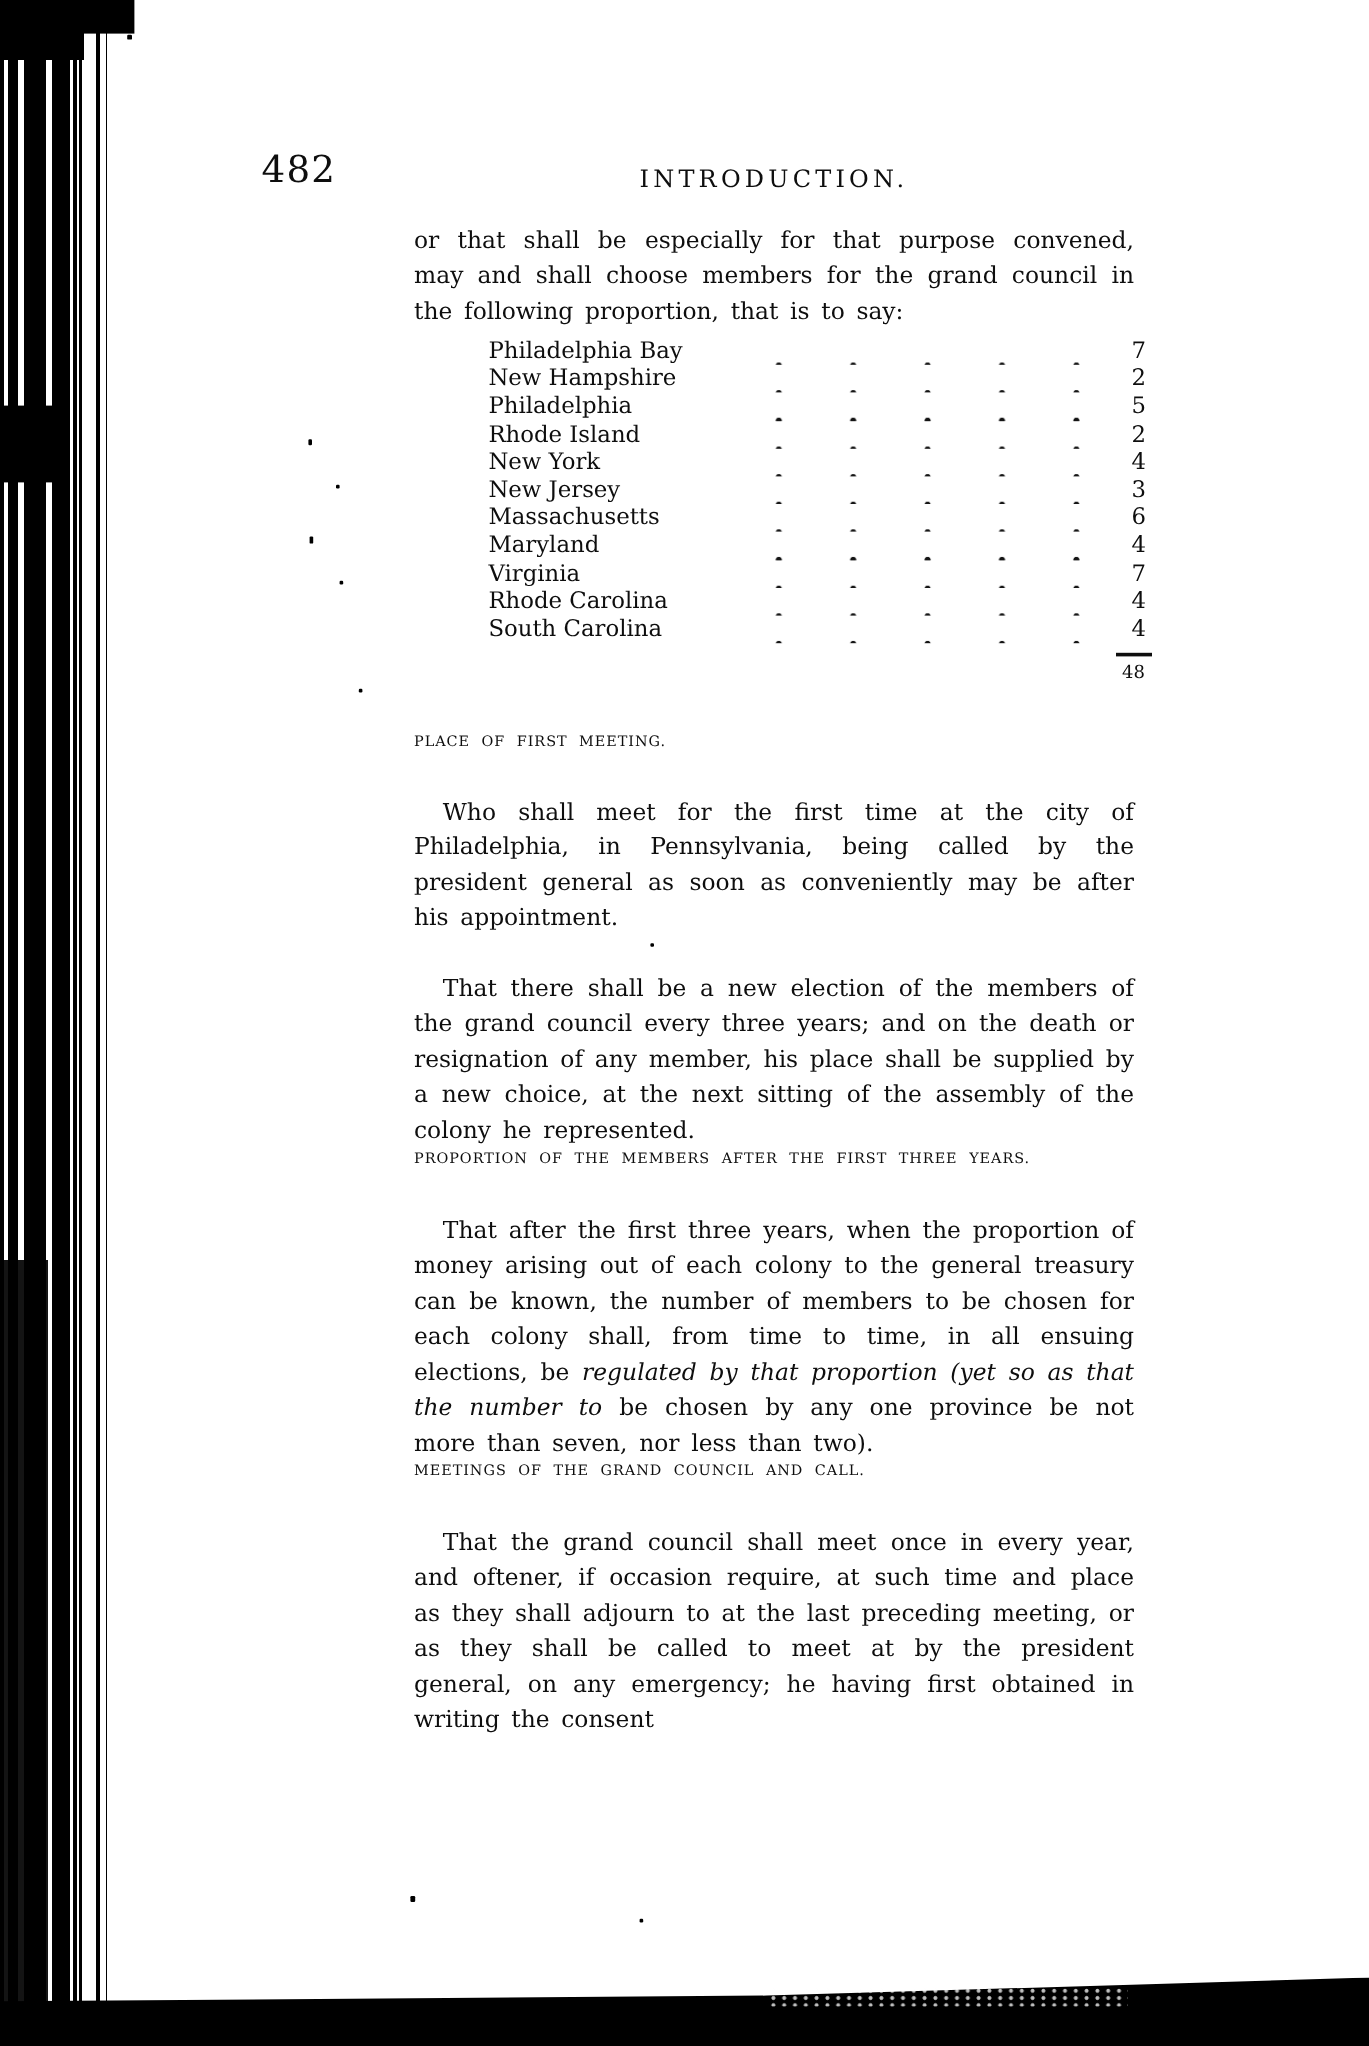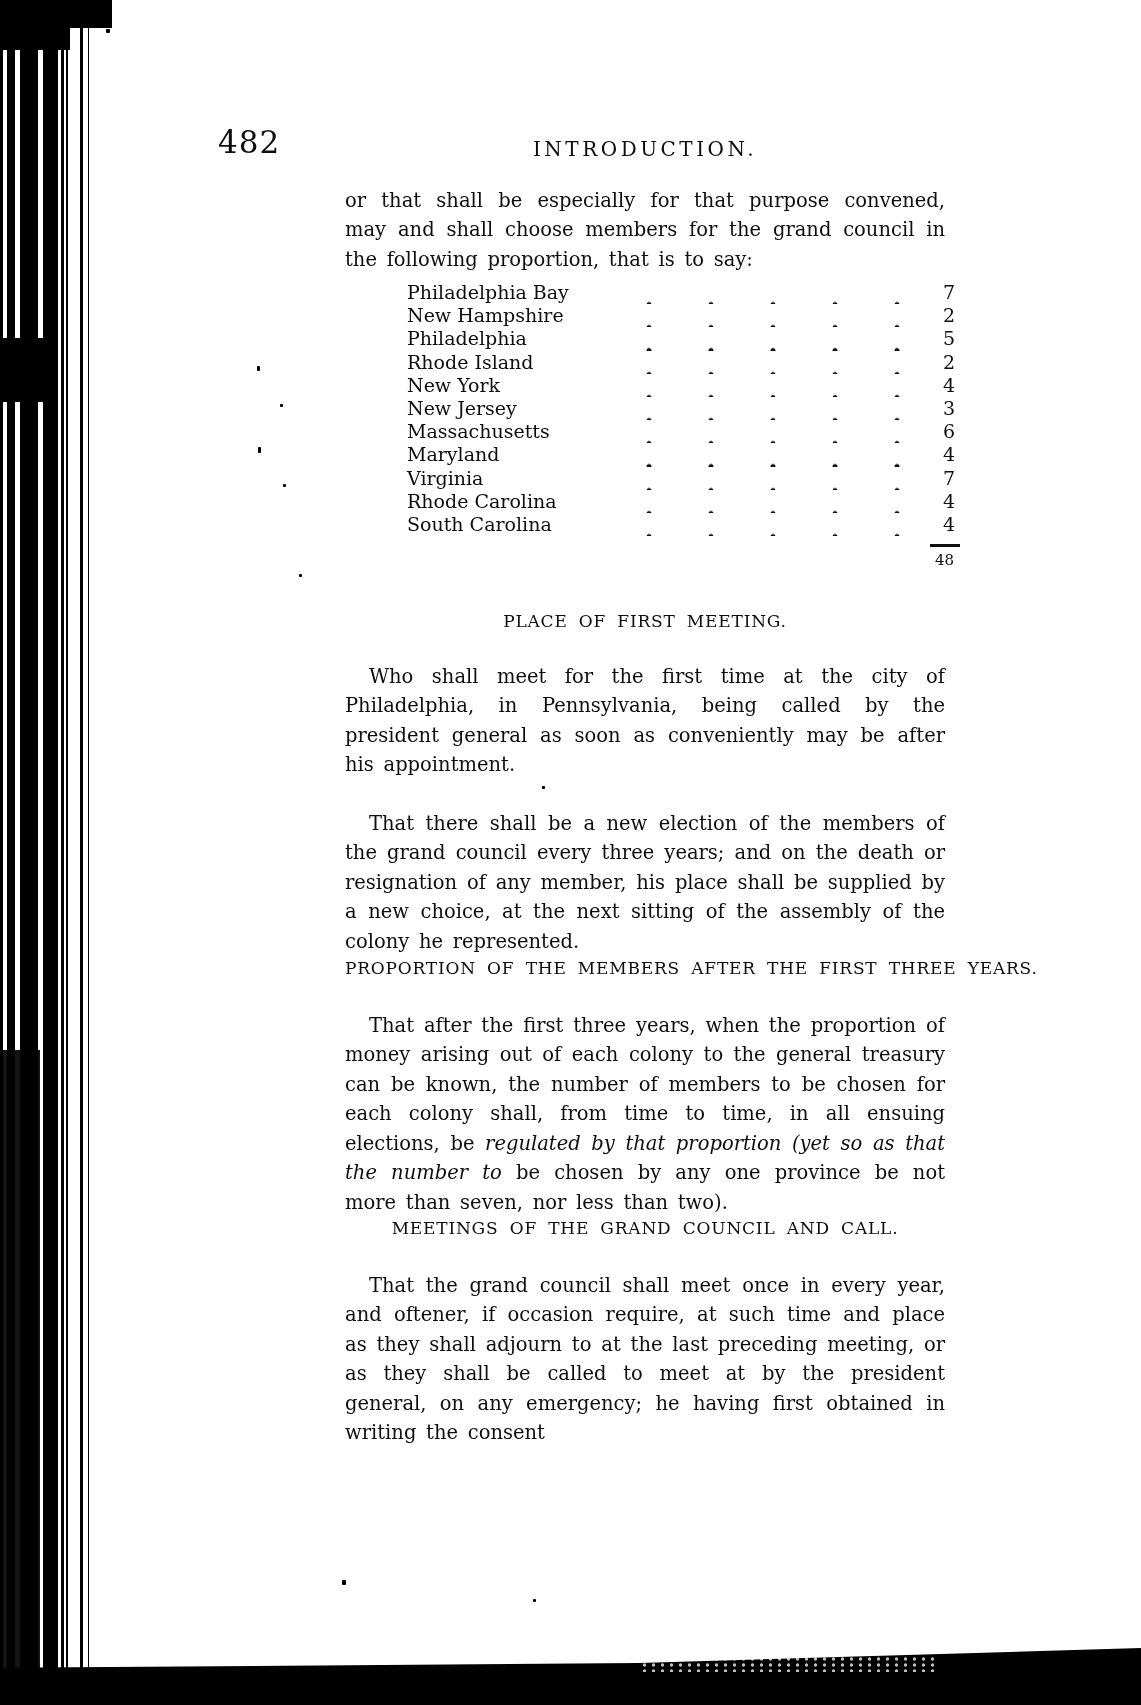--- a/index.html
+++ b/index.html
@@ -73,22 +73,22 @@
     flex:1 1 auto;align-self:stretch;
     background-image:radial-gradient(circle, #141414 2.2px, rgba(0,0,0,0) 2.9px);
     background-size:62px 23.2px;background-position:15px 12px;background-repeat:repeat-x;
   }
   .colony-members{flex:0 0 36px;text-align:right;}
   .table-total{position:absolute;left:916px;top:544px;width:48px;text-align:center;}
   .total-rule{width:30px;border-top:3px solid #0e0e0e;margin:0 2px 4px 14px;height:0;}
   .total-value{font-size:15px;padding-left:9px;}
   
   .sec-heading{
-    position:absolute;left:345px;width:600px;text-align:center;
-    font-size:17px;letter-spacing:0.8px;word-spacing:5px;white-space:nowrap;
+    position:absolute;left:345px;width:600px;
+    font-size:12px;letter-spacing:0.8px;word-spacing:5px;white-space:nowrap;
   }
   .h0{top:611px;} .p0{top:642px;}
   .h1{top:757px;} .p1{top:789px;}
   .h2{top:958px;} .p2{top:991px;}
   .h3{top:1218px;} .p3{top:1251px;}
 </style>
 </head>
 <body>
 
 <div class="page">

